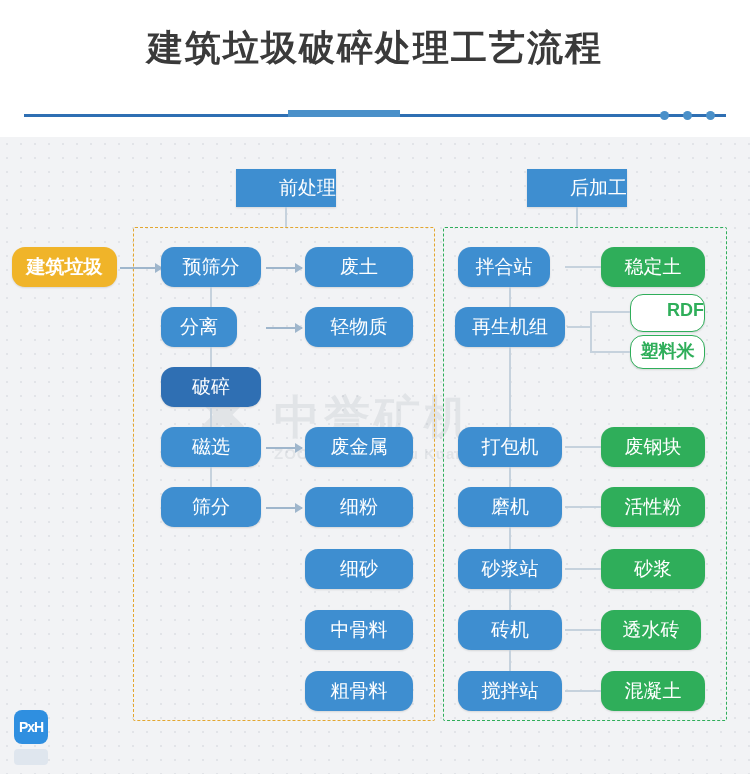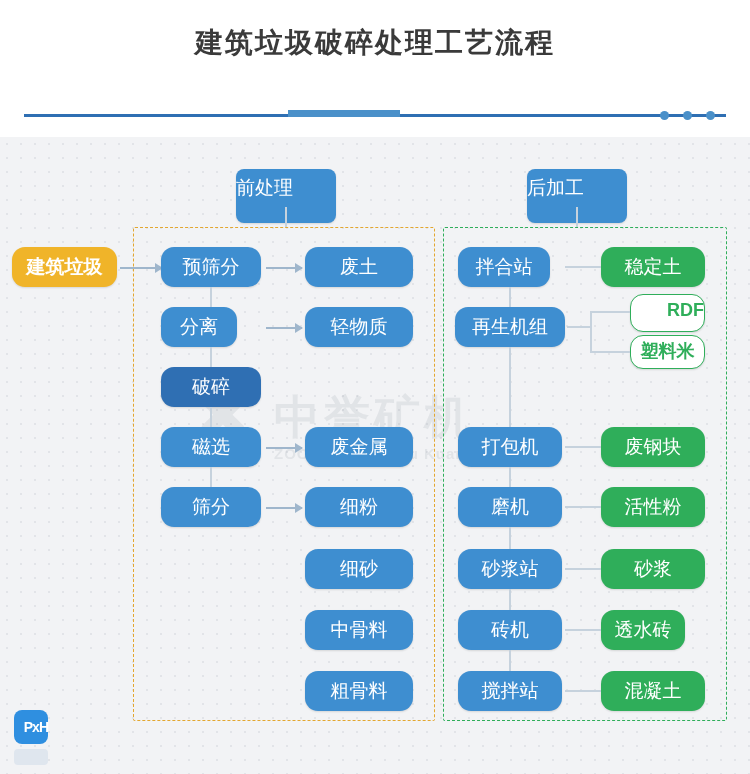--- a/index.html
+++ b/index.html
@@ -11,21 +11,21 @@
   }
   .page{position:relative;width:750px;height:774px;}
 
   
   .header{
     position:absolute;left:0;top:0;width:750px;height:137px;background:#ffffff;
   }
   .header h1{
     position:absolute;left:0;top:24px;width:750px;margin:0;
     text-align:center;
-    font-size:28px;font-weight:bold;color:#3a3a3a;letter-spacing:2px;
+    font-size:36px;font-weight:bold;color:#3a3a3a;letter-spacing:2px;
   }
   .header .rule{
     position:absolute;left:24px;top:114px;width:702px;height:3px;background:#2f6fb3;
   }
   .header .rule-accent{
     position:absolute;left:288px;top:110px;width:112px;height:7px;background:#4a90c9;
   }
   .header .dot{
     position:absolute;top:111px;width:9px;height:9px;border-radius:50%;background:#4a90c9;
   }
@@ -61,23 +61,23 @@
     position:absolute;left:0px;top:14px;
     font-size:64px;font-weight:bold;color:#9aa2ab;
   }
 
   
   .group{position:absolute;border:1.5px dashed #e3a72f;border-radius:2px;}
   .group.green{border-color:#2fae5a;}
 
   
   .tag{
-    position:absolute;height:54px;line-height:38px;
-    background:#3e8ed0;color:#fff;border-radius:8px;
-    font-size:19px;text-align:left;
+    position:absolute;height:38px;line-height:38px;
+    background:#3e8ed0;color:#fff;border-radius:0;
+    font-size:19px;text-align:right;
     box-shadow:0 1px 2px rgba(0,0,0,.12);
   }
 
   
   .node{
     position:absolute;height:40px;line-height:40px;
     border-radius:13px;text-align:center;
     font-size:19px;color:#ffffff;
     box-shadow:0 1px 2px rgba(0,0,0,.12);
     box-sizing:border-box;
@@ -98,21 +98,21 @@
     border-left:8px solid #9fb6cc;
     border-top:5px solid transparent;
     border-bottom:5px solid transparent;
   }
   .line{position:absolute;background:#c6d2dd;}
 
   
   .badge{
     position:absolute;left:14px;top:573px;width:34px;height:34px;border-radius:8px;
     background:#2f8fe0;color:#fff;font-size:14px;font-weight:bold;
-    text-align:right;line-height:34px;letter-spacing:-1px;
+    text-align:center;line-height:34px;letter-spacing:-1px;
   }
   .badge-ghost{
     position:absolute;left:14px;top:612px;width:34px;height:16px;border-radius:4px;
     background:#dfe6ee;
   }
 </style>
 </head>
 <body>
 
 <div class="page">
@@ -184,21 +184,21 @@
     <div class="line" style="left:509px;top:390px;width:2px;height:22px;"></div>
     <div class="line" style="left:509px;top:452px;width:2px;height:21px;"></div>
     <div class="line" style="left:509px;top:513px;width:2px;height:21px;"></div>
 
     <div class="node green" style="left:601px;top:110px;width:104px;">稳定土</div>
     <div class="node white-green" style="left:630px;top:157px;width:75px;height:38px;line-height:31px;text-align:right;">RDF</div>
     <div class="node white-green" style="left:630px;top:198px;width:75px;height:34px;line-height:31px;">塑料米</div>
     <div class="node green" style="left:601px;top:290px;width:104px;">废钢块</div>
     <div class="node green" style="left:601px;top:350px;width:104px;">活性粉</div>
     <div class="node green" style="left:601px;top:412px;width:104px;">砂浆</div>
-    <div class="node green" style="left:601px;top:473px;width:84px;">透水砖</div>
+    <div class="node green" style="left:601px;top:473px;width:100px;">透水砖</div>
     <div class="node green" style="left:601px;top:534px;width:104px;">混凝土</div>
 
     <div class="line" style="left:565px;top:129px;width:36px;height:2px;"></div>
     <div class="line" style="left:568px;top:189px;width:2px;height:2px;"></div>
     <div class="line" style="left:567px;top:189px;width:24px;height:2px;"></div>
     <div class="line" style="left:590px;top:174px;width:2px;height:41px;"></div>
     <div class="line" style="left:590px;top:174px;width:40px;height:2px;"></div>
     <div class="line" style="left:590px;top:214px;width:40px;height:2px;"></div>
     <div class="line" style="left:565px;top:309px;width:36px;height:2px;"></div>
     <div class="line" style="left:565px;top:369px;width:36px;height:2px;"></div>

